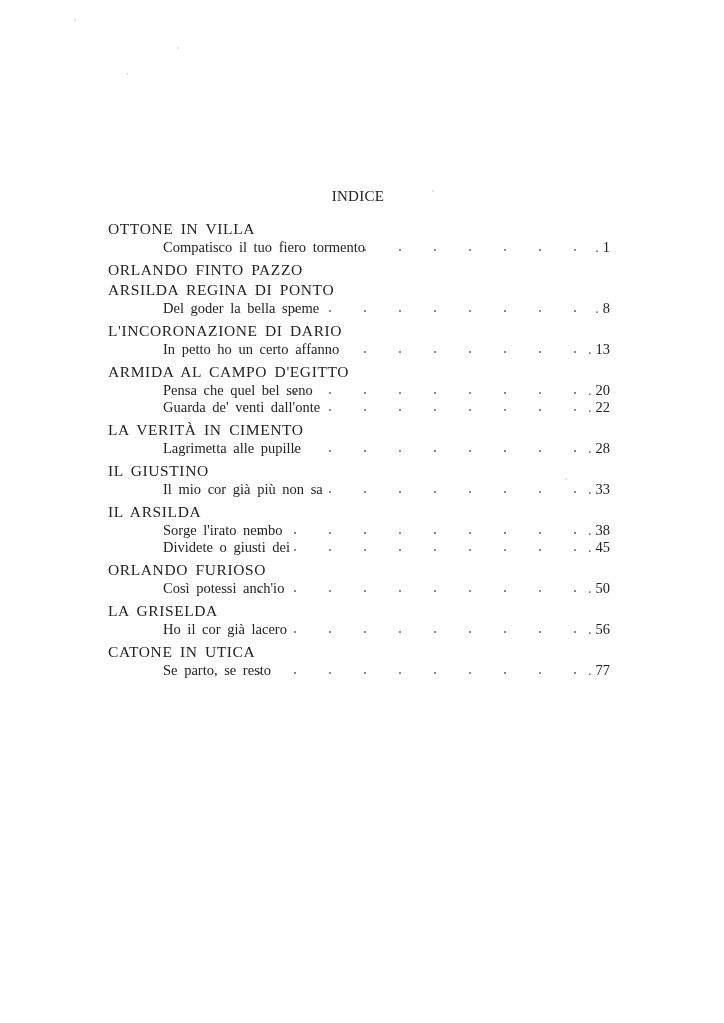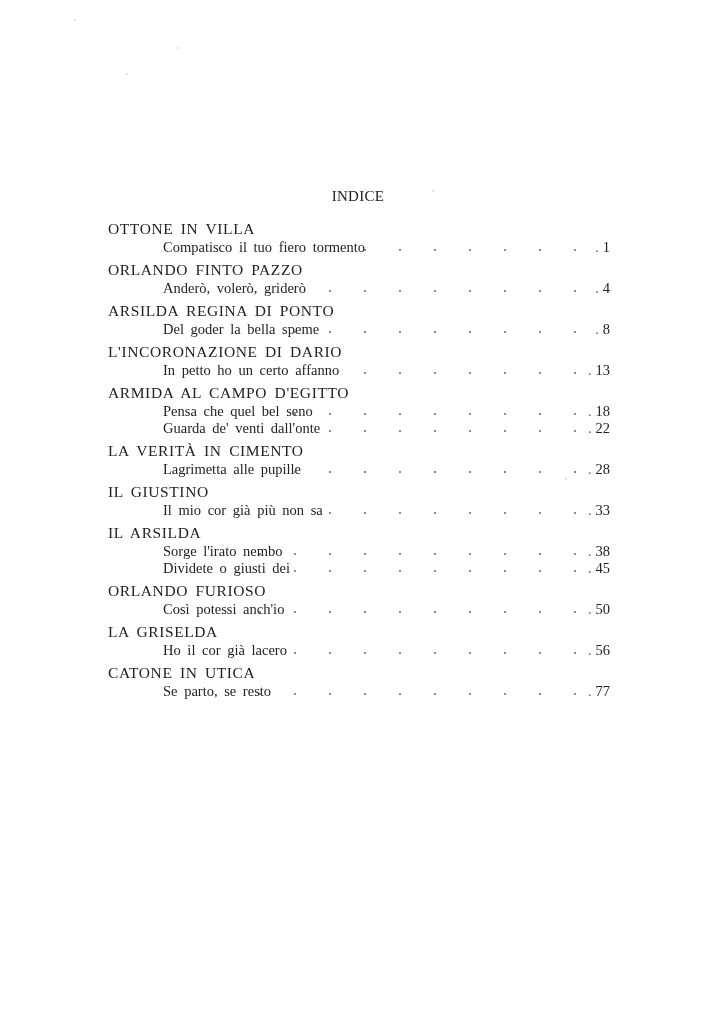--- a/index.html
+++ b/index.html
@@ -118,35 +118,20 @@
             <span class="dot" style="left: 326px;"></span>
             <span class="dot" style="left: 291px;"></span>
             <span class="dot" style="left: 256px;"></span>
           </span>
         <span class="page-num">1</span>
       </div>
     </div>
 
     <div class="group">
       <div class="title">ORLANDO FINTO PAZZO</div>
-      <div class="entry single">
-        <span class="entry-text">Anderò, volerò, griderò</span>
-        <span class="dots">
-            <span class="dot" style="left: 466px;"></span>
-            <span class="dot" style="left: 431px;"></span>
-            <span class="dot" style="left: 396px;"></span>
-            <span class="dot" style="left: 361px;"></span>
-            <span class="dot" style="left: 326px;"></span>
-            <span class="dot" style="left: 291px;"></span>
-            <span class="dot" style="left: 256px;"></span>
-            <span class="dot" style="left: 221px;"></span>
-            <span class="dot" style="left: 186px;"></span>
-          </span>
-        <span class="page-num">4</span>
-      </div>
     </div>
 
     <div class="group">
       <div class="title">ARSILDA REGINA DI PONTO</div>
       <div class="entry single">
         <span class="entry-text">Del goder la bella speme</span>
         <span class="dots">
             <span class="dot" style="left: 466px;"></span>
             <span class="dot" style="left: 431px;"></span>
             <span class="dot" style="left: 396px;"></span>
@@ -187,21 +172,21 @@
             <span class="dot" style="left: 466px;"></span>
             <span class="dot" style="left: 431px;"></span>
             <span class="dot" style="left: 396px;"></span>
             <span class="dot" style="left: 361px;"></span>
             <span class="dot" style="left: 326px;"></span>
             <span class="dot" style="left: 291px;"></span>
             <span class="dot" style="left: 256px;"></span>
             <span class="dot" style="left: 221px;"></span>
             <span class="dot" style="left: 186px;"></span>
           </span>
-        <span class="page-num">18</span>
+        <span class="page-num">20</span>
       </div>
       <div class="entry last-in-multi">
         <span class="entry-text">Guarda de' venti dall'onte</span>
         <span class="dots">
             <span class="dot" style="left: 466px;"></span>
             <span class="dot" style="left: 431px;"></span>
             <span class="dot" style="left: 396px;"></span>
             <span class="dot" style="left: 361px;"></span>
             <span class="dot" style="left: 326px;"></span>
             <span class="dot" style="left: 291px;"></span>

